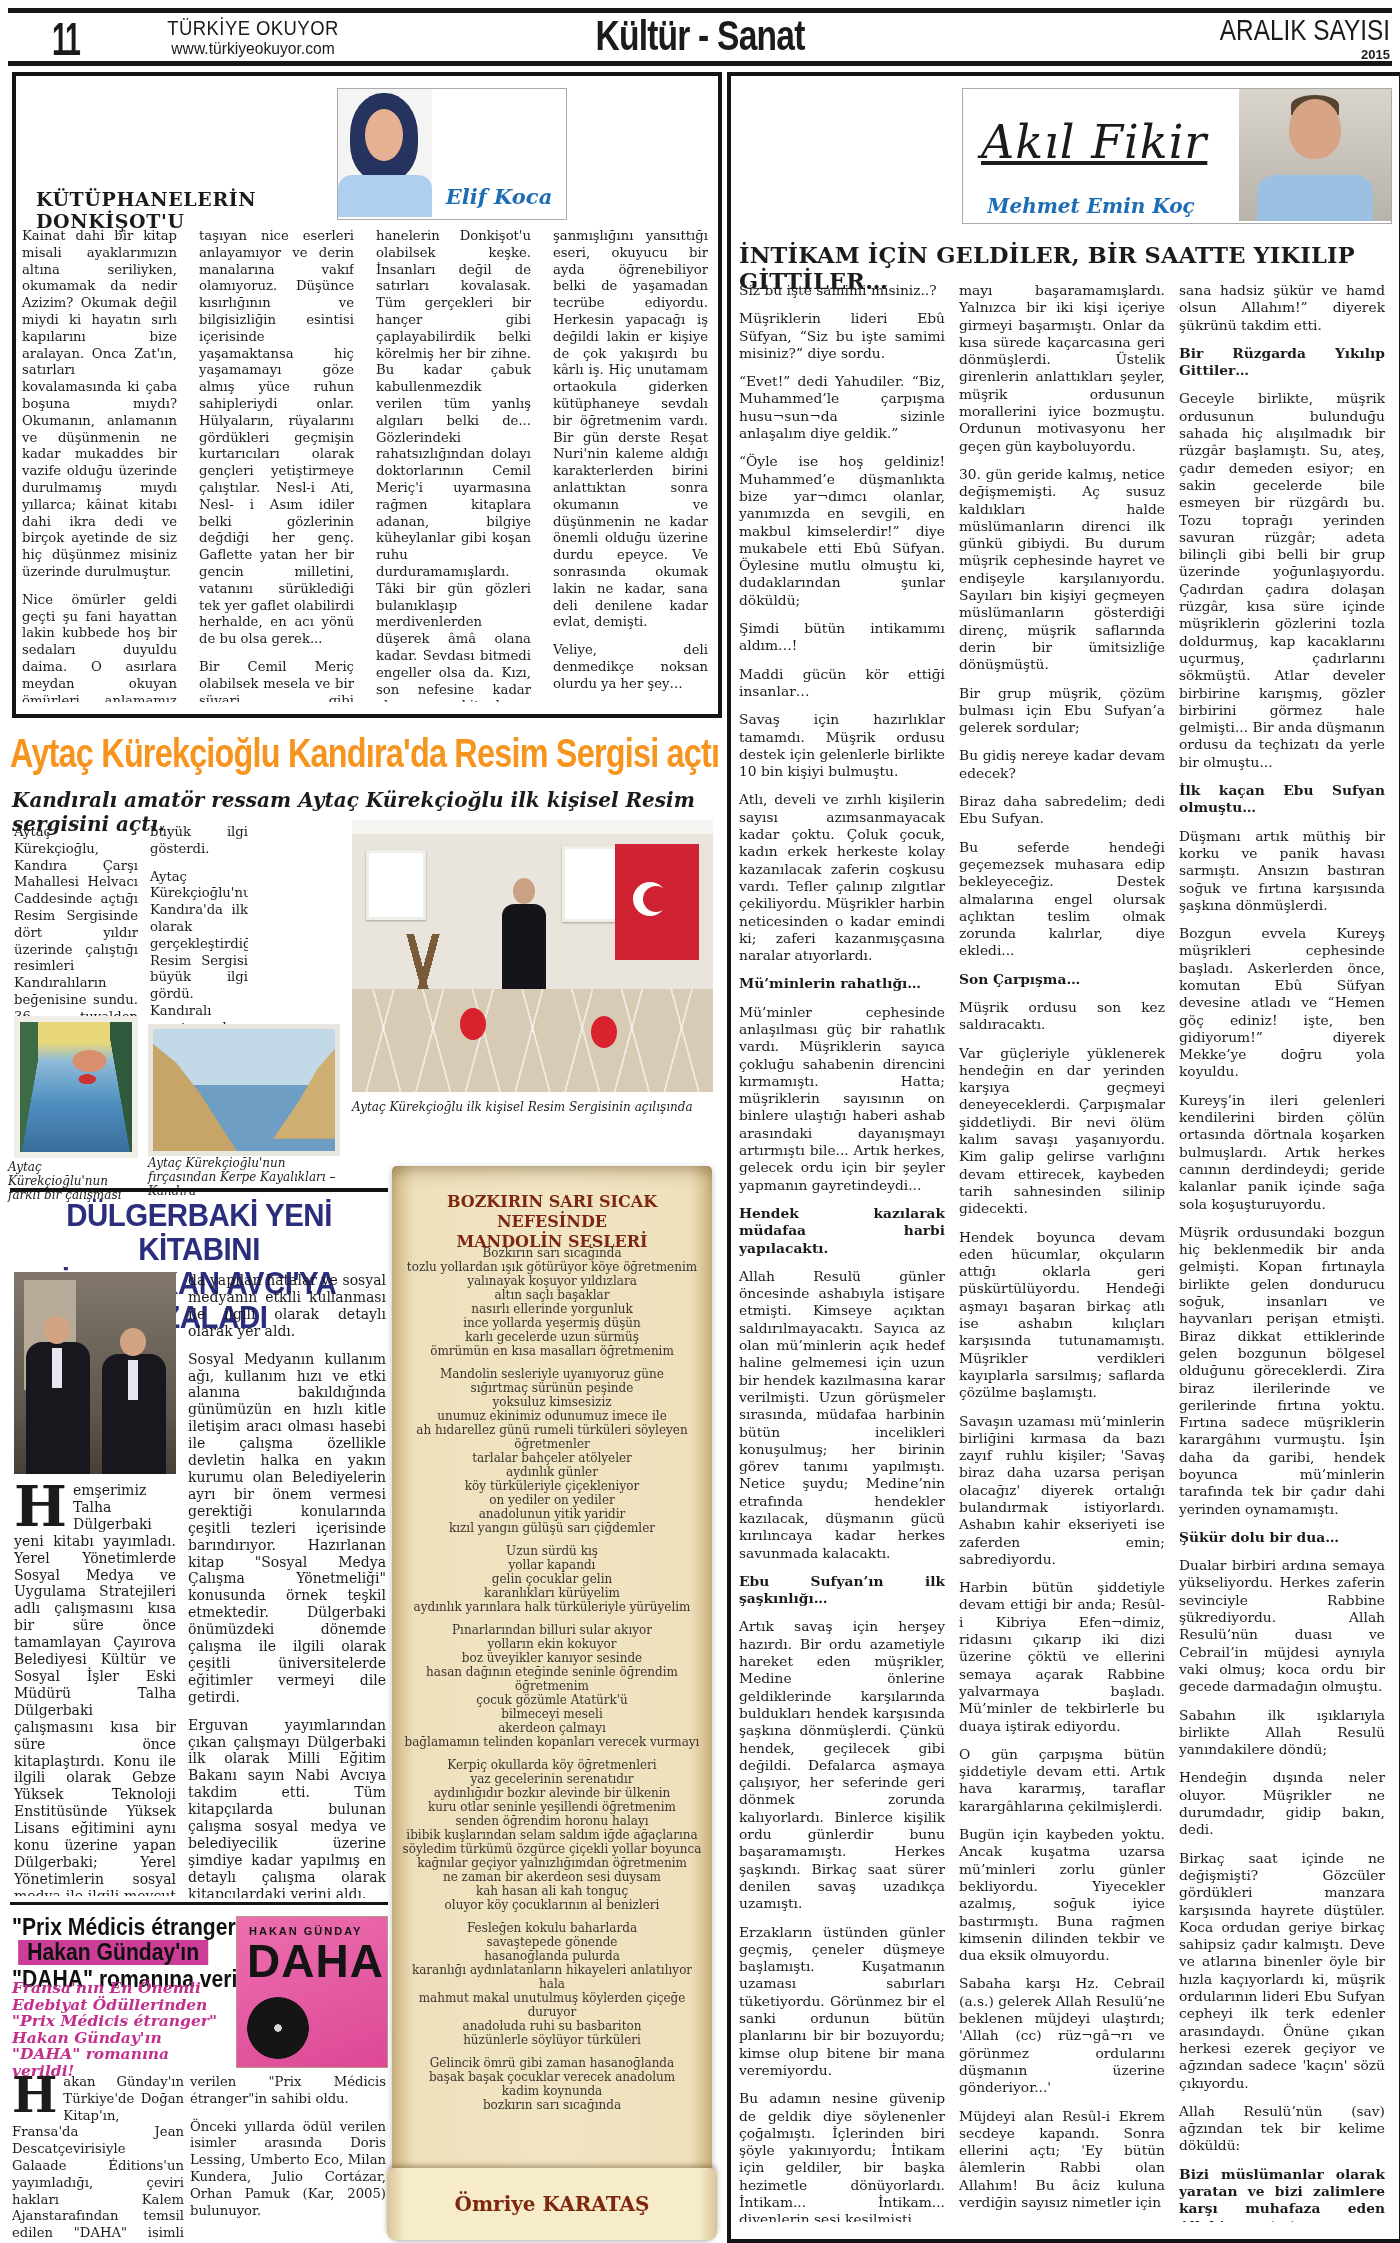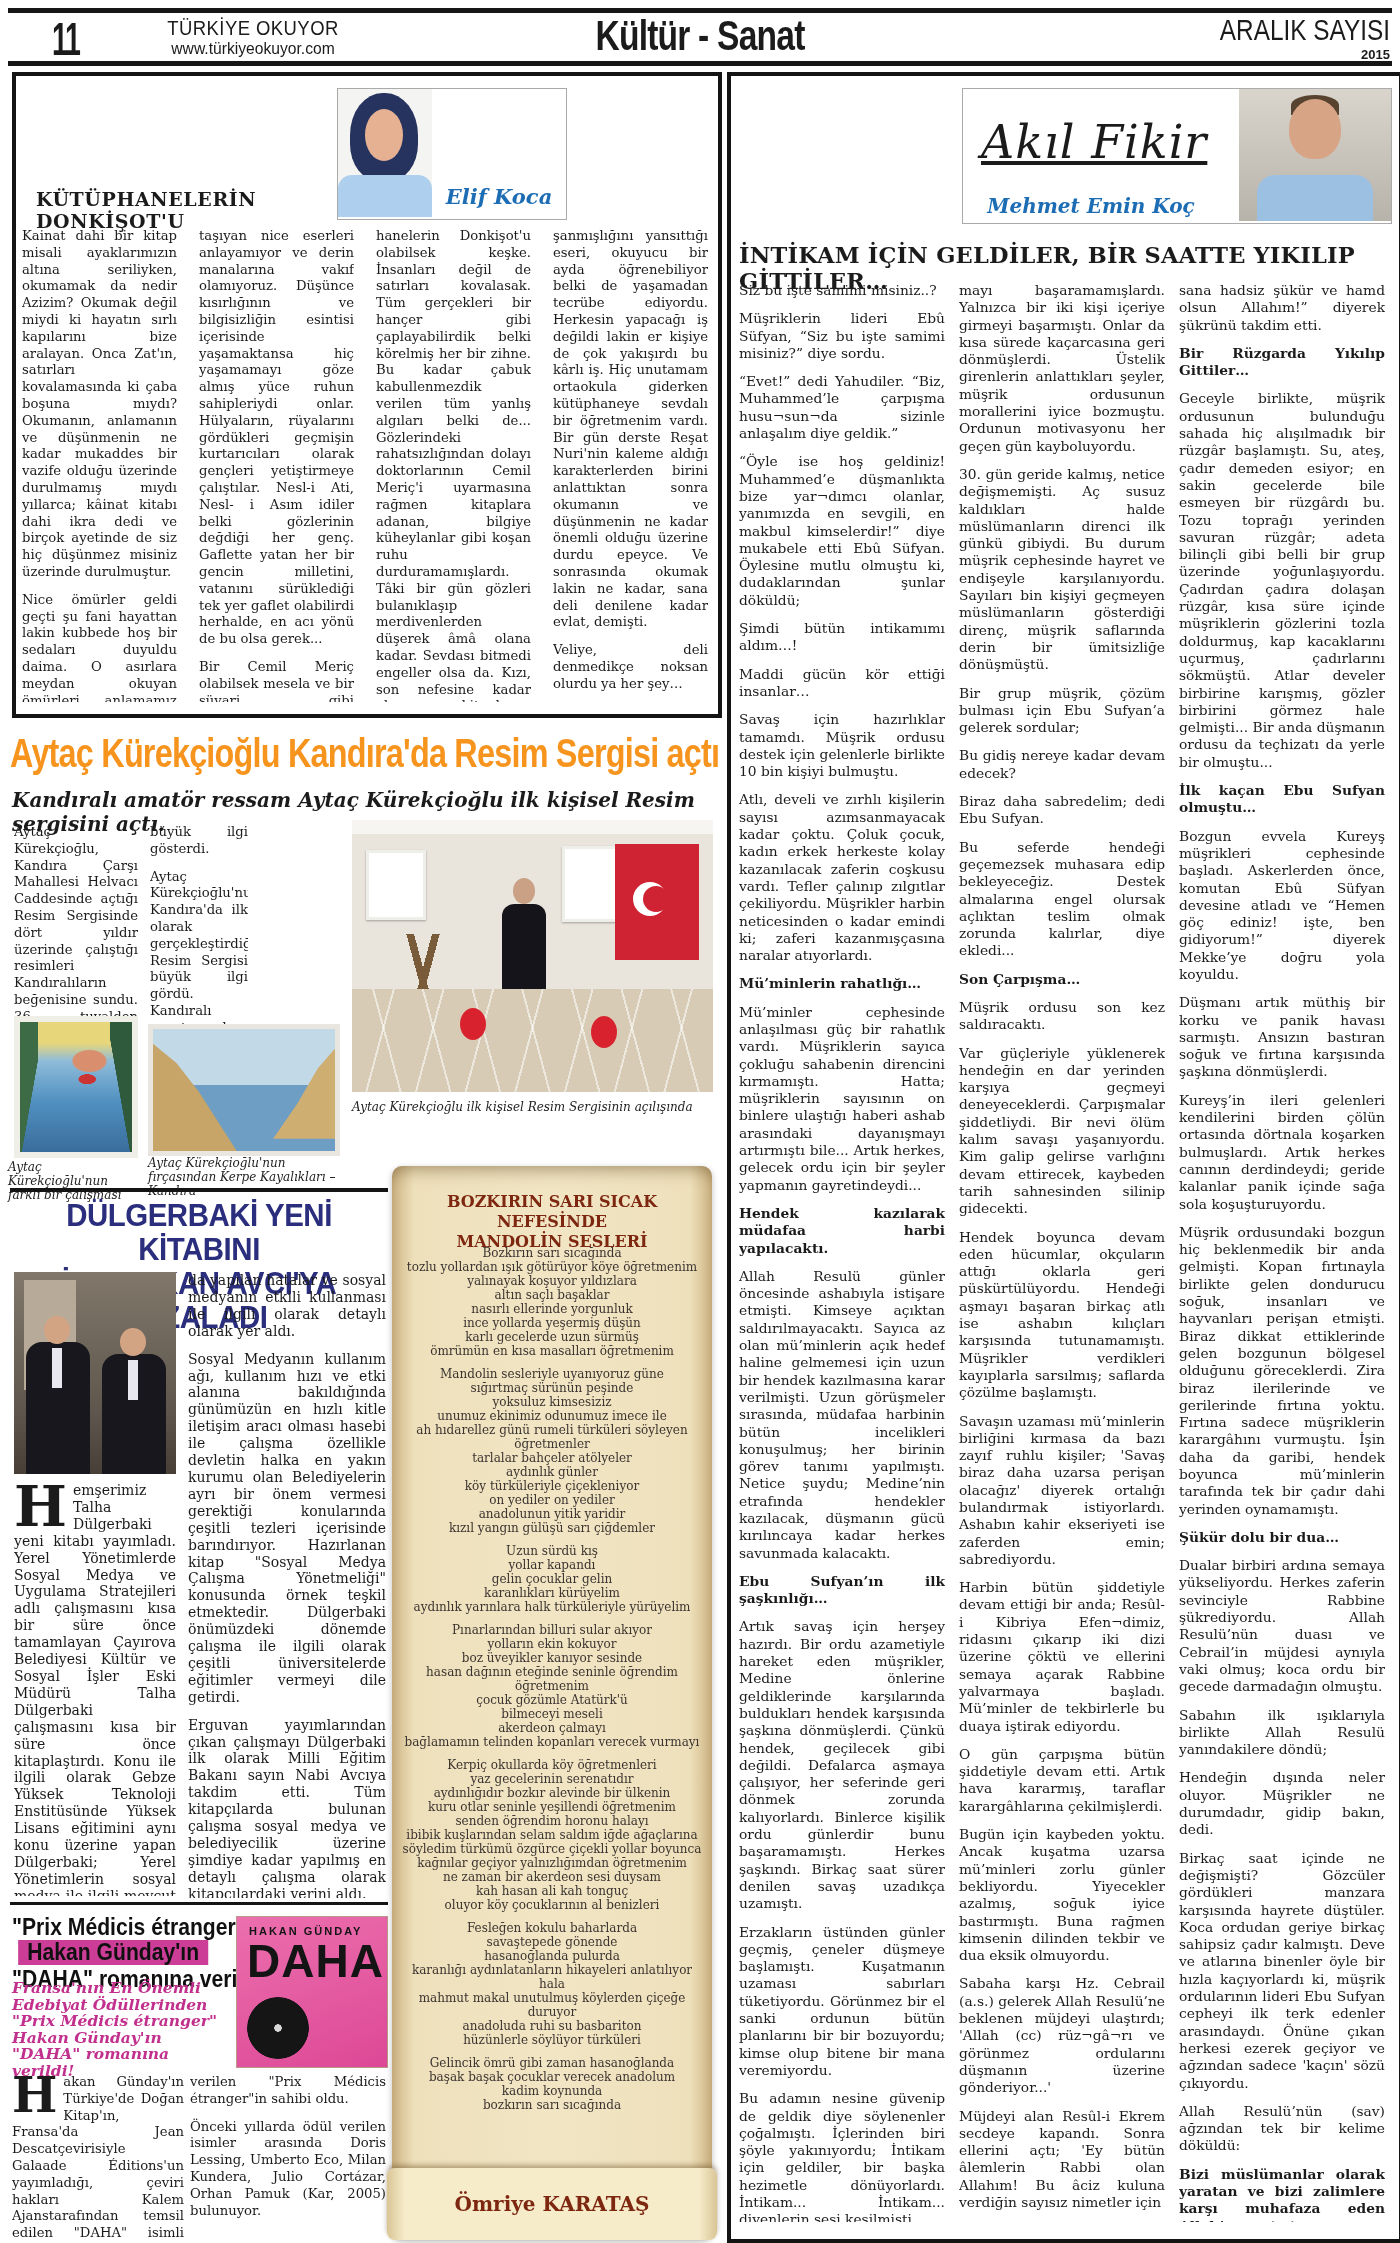--- a/index.html
+++ b/index.html
@@ -37,21 +37,21 @@
   
   .navy-head{font-family:"Liberation Sans",sans-serif;font-weight:800;color:#2b2e7d;font-size:32px;line-height:34px;
              text-align:center;transform:scaleX(.92);transform-origin:center top;letter-spacing:-.5px;}
   
   .prix-head{font-family:"Liberation Sans",sans-serif;font-weight:800;font-size:24px;line-height:22px;color:#101010;
              transform:scaleX(.88);transform-origin:left top;white-space:nowrap;}
   .prix-hl{background:#cb3d96;display:inline-block;padding:1px 10px 2px 10px;}
   .prix-sub{color:#c2308e;font-weight:bold;font-style:italic;font-size:15.5px;line-height:16.5px;}
   
   .scroll{background:linear-gradient(90deg,#cdb483 0,#eee0bb 22px,#f1e5c4 50%,#eee0bb calc(100% - 22px),#cdb483 100%);
-          border-radius:10px;box-shadow:inset 0 14px 18px -12px rgba(90,60,20,.55), inset 0 -14px 18px -12px rgba(90,60,20,.45), 0 2px 6px rgba(0,0,0,.25);}
+          border-radius:5px;box-shadow:inset 0 14px 18px -12px rgba(90,60,20,.55), inset 0 -14px 18px -12px rgba(90,60,20,.45), 0 2px 6px rgba(0,0,0,.25);}
   .poem-title{font-weight:bold;font-size:16px;line-height:20px;color:#7e2710;text-align:center;}
   .poem-body{font-size:12px;line-height:14px;color:#3b3430;text-align:center;overflow:hidden;}
   .poem-body .stanza{margin-bottom:9px;}
   .scroll-end{background:linear-gradient(90deg,#d9c596 0,#f6ecca 18px,#f6ecca calc(100% - 18px),#d9c596 100%);
               border-radius:8px;box-shadow:0 -3px 5px rgba(90,60,20,.4);}
   .poem-sig{font-weight:bold;font-size:20px;color:#7e2710;text-align:center;}
   
   .ph{overflow:hidden;position:absolute;}
   .frame{border:1px solid #aaa;background:#fff;}
   
@@ -351,22 +351,22 @@
         <p>O gün çarpışma bütün şiddetiyle devam etti. Artık hava kararmış, taraflar karargâhlarına çekilmişlerdi.</p>
         <p>Bugün için kaybeden yoktu. Ancak kuşatma uzarsa mü’minleri zorlu günler bekliyordu. Yiyecekler azalmış, soğuk iyice bastırmıştı. Buna rağmen kimsenin dilinden tekbir ve dua eksik olmuyordu.</p>
         <p>Sabaha karşı Hz. Cebrail (a.s.) gelerek Allah Resulü’ne beklenen müjdeyi ulaştırdı; 'Allah (cc) rüz¬gâ¬rı ve görünmez ordularını düşmanın üzerine gönderiyor...'</p>
         <p>Müjdeyi alan Resûl-i Ekrem secdeye kapandı. Sonra ellerini açtı; 'Ey bütün âlemlerin Rabbi olan Allahım! Bu âciz kuluna verdiğin sayısız nimetler için</p>
       </div>
     <div class="abs coltext rcol" style="left:448px;top:206px;width:206px;height:1940px;">
         <p>sana hadsiz şükür ve hamd olsun Allahım!” diyerek şükrünü takdim etti.</p>
         <p class="b">Bir Rüzgarda Yıkılıp Gittiler…</p>
         <p>Geceyle birlikte, müşrik ordusunun bulunduğu sahada hiç alışılmadık bir rüzgâr başlamıştı. Su, ateş, çadır demeden esiyor; en sakin gecelerde bile esmeyen bir rüzgârdı bu. Tozu toprağı yerinden savuran rüzgâr; adeta bilinçli gibi belli bir grup üzerinde yoğunlaşıyordu. Çadırdan çadıra dolaşan rüzgâr, kısa süre içinde müşriklerin gözlerini tozla doldurmuş, kap kacaklarını uçurmuş, çadırlarını sökmüştü. Atlar develer birbirine karışmış, gözler birbirini görmez hale gelmişti... Bir anda düşmanın ordusu da teçhizatı da yerle bir olmuştu...</p>
         <p class="b">İlk kaçan Ebu Sufyan olmuştu…</p>
+        <p>Düşmanı artık müthiş bir korku ve panik havası sarmıştı. Ansızın bastıran soğuk ve fırtına karşısında şaşkına dönmüşlerdi.</p>
         <p>Bozgun evvela Kureyş müşrikleri cephesinde başladı. Askerlerden önce, komutan Ebû Süfyan devesine atladı ve “Hemen göç ediniz! işte, ben gidiyorum!” diyerek Mekke’ye doğru yola koyuldu.</p>
-        <p>Düşmanı artık müthiş bir korku ve panik havası sarmıştı. Ansızın bastıran soğuk ve fırtına karşısında şaşkına dönmüşlerdi.</p>
         <p>Kureyş’in ileri gelenleri kendilerini birden çölün ortasında dörtnala koşarken bulmuşlardı. Artık herkes canının derdindeydi; geride kalanlar panik içinde sağa sola koşuşturuyordu.</p>
         <p>Müşrik ordusundaki bozgun hiç beklenmedik bir anda gelmişti. Kopan fırtınayla birlikte gelen dondurucu soğuk, insanları ve hayvanları perişan etmişti. Biraz dikkat ettiklerinde gelen bozgunun bölgesel olduğunu göreceklerdi. Zira biraz ilerilerinde ve gerilerinde fırtına yoktu. Fırtına sadece müşriklerin karargâhını vurmuştu. İşin daha da garibi, hendek boyunca mü’minlerin tarafında tek bir çadır dahi yerinden oynamamıştı.</p>
         <p class="b">Şükür dolu bir dua…</p>
         <p>Dualar birbiri ardına semaya yükseliyordu. Herkes zaferin sevinciyle Rabbine şükrediyordu. Allah Resulü’nün duası ve Cebrail’in müjdesi aynıyla vaki olmuş; koca ordu bir gecede darmadağın olmuştu.</p>
         <p>Sabahın ilk ışıklarıyla birlikte Allah Resulü yanındakilere döndü;</p>
         <p>Hendeğin dışında neler oluyor. Müşrikler ne durumdadır, gidip bakın, dedi.</p>
         <p>Birkaç saat içinde ne değişmişti? Gözcüler gördükleri manzara karşısında hayrete düştüler. Koca ordudan geriye birkaç sahipsiz çadır kalmıştı. Deve ve atlarına binenler öyle bir hızla kaçıyorlardı ki, müşrik ordularının lideri Ebu Sufyan cepheyi ilk terk edenler arasındaydı. Önüne çıkan herkesi ezerek geçiyor ve ağzından sadece 'kaçın' sözü çıkıyordu.</p>
         <p>Allah Resulü’nün (sav) ağzından tek bir kelime döküldü:</p>
         <p class="b">Bizi müslümanlar olarak yaratan ve bizi zalimlere karşı muhafaza eden Allah’a (cc) sonsuz şükürler olsun.</p>
       </div>

